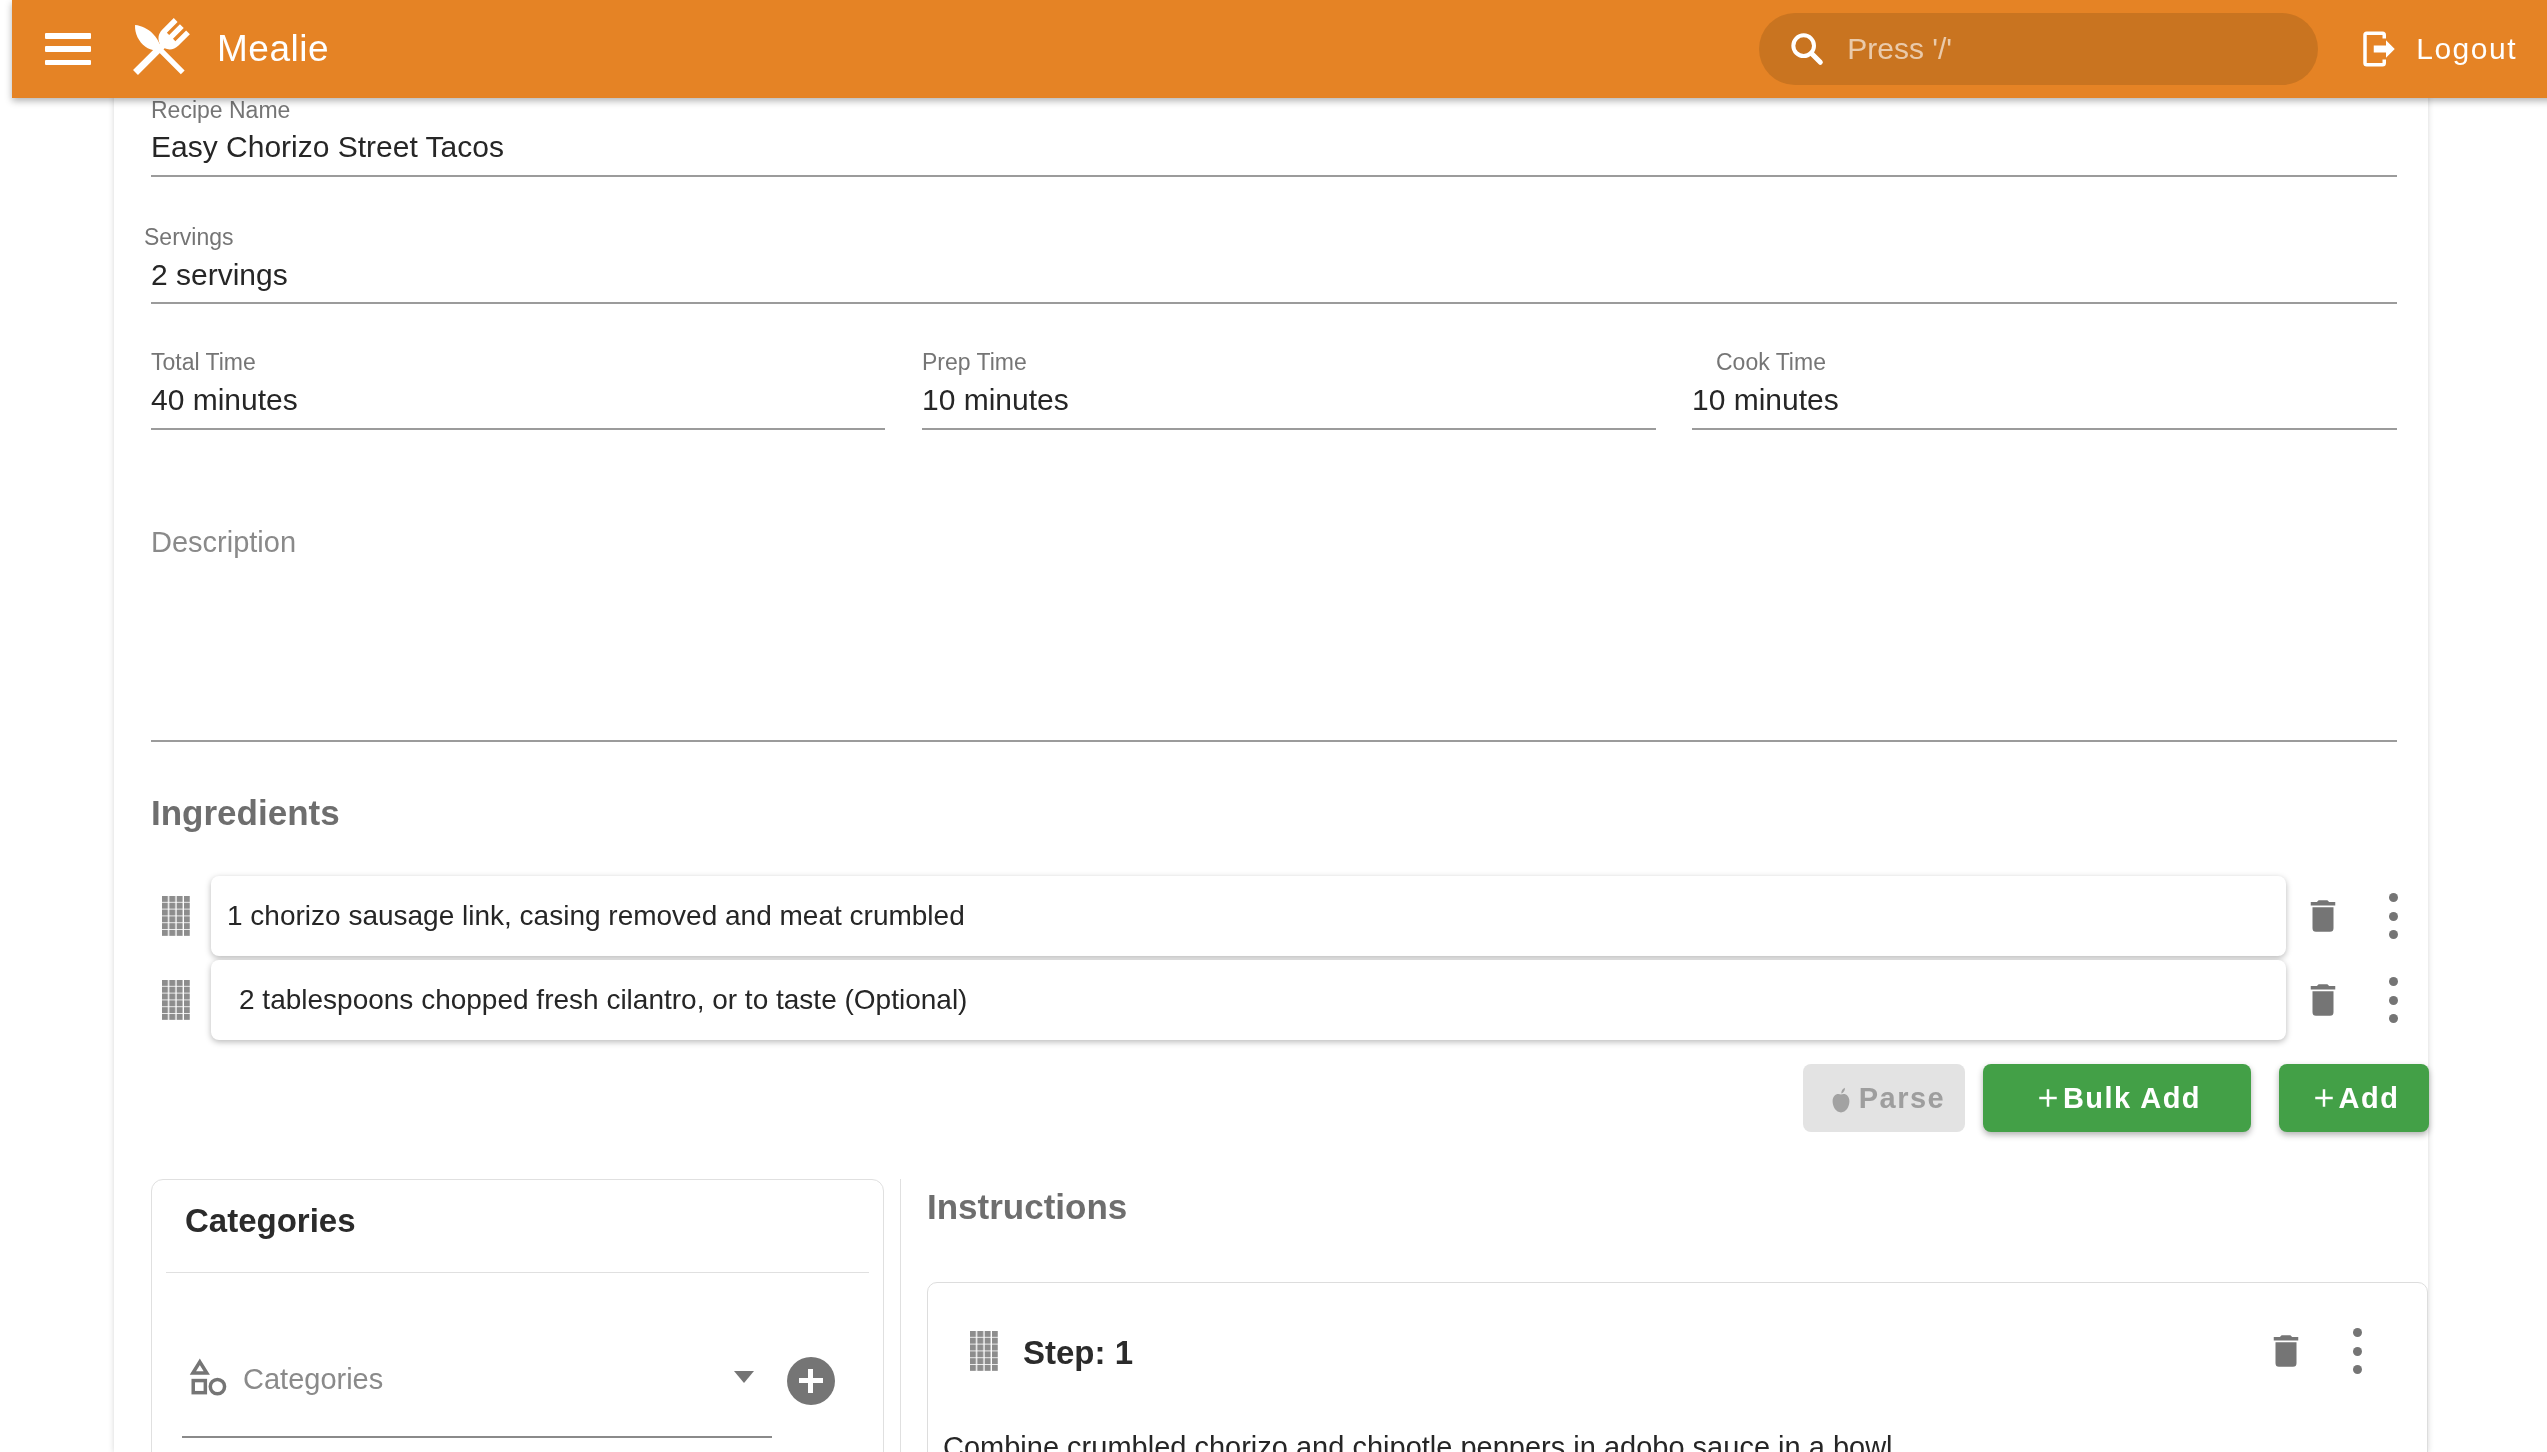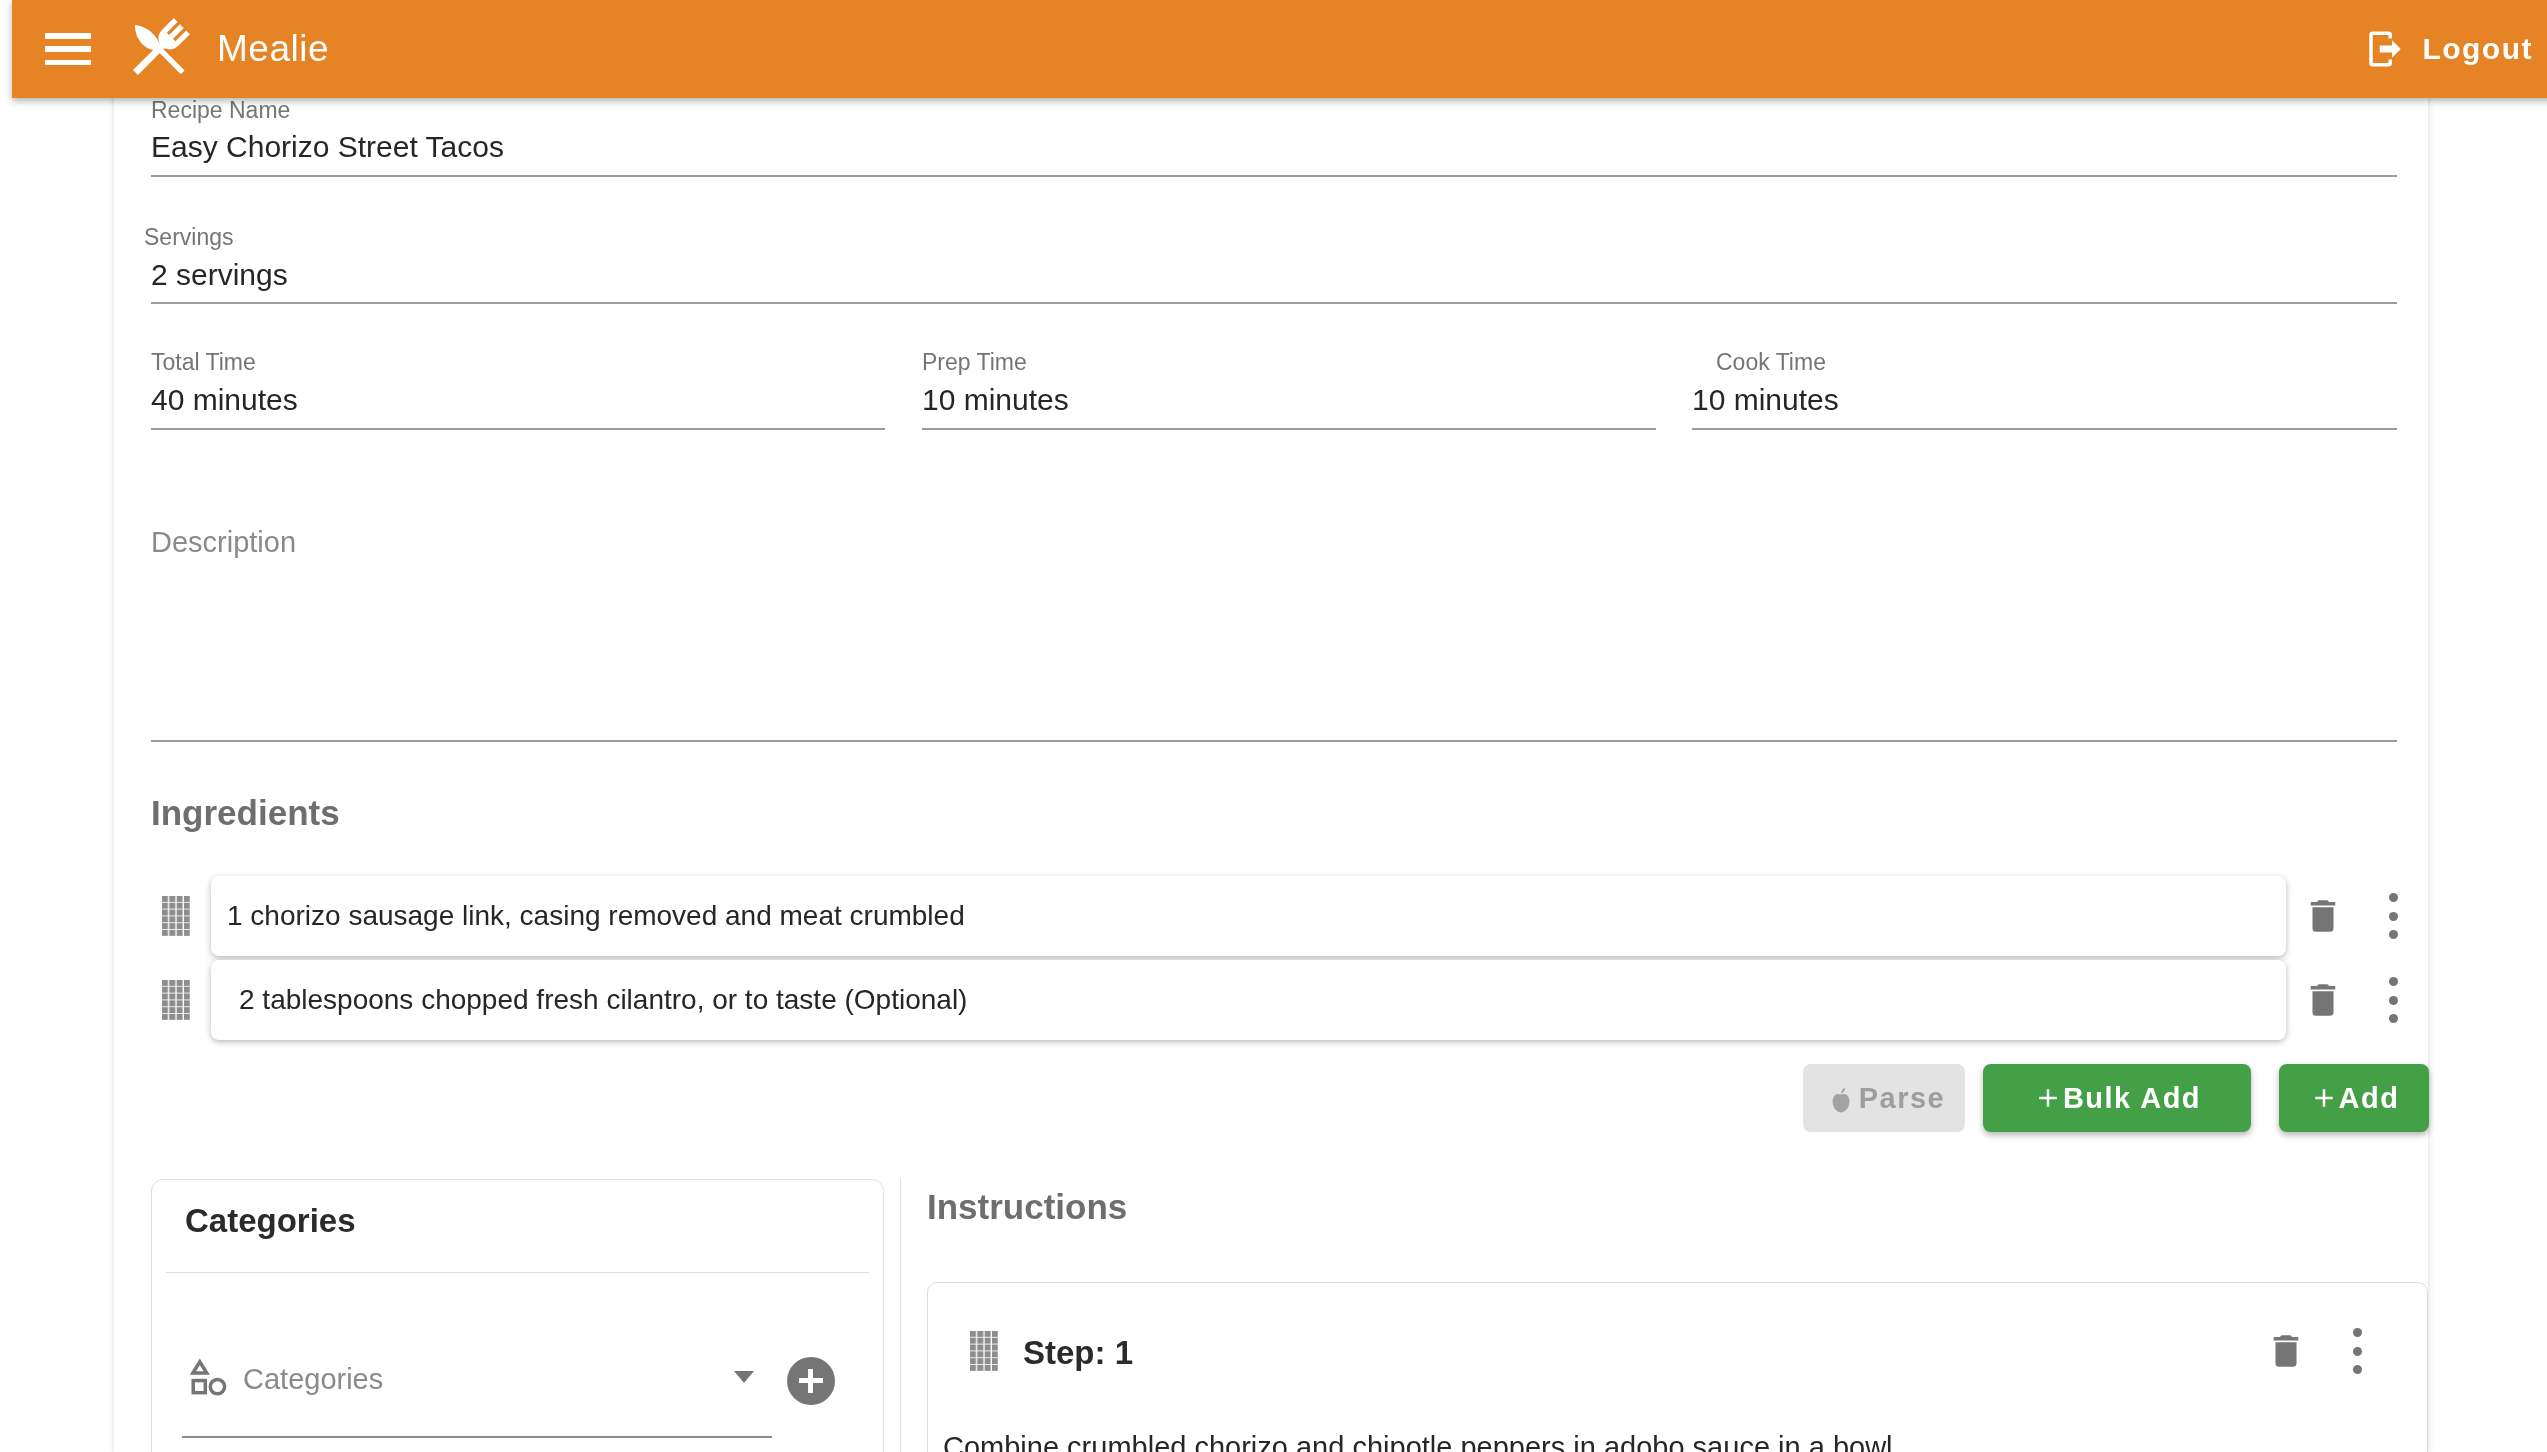--- a/index.html
+++ b/index.html
@@ -13,22 +13,22 @@
   .hamburger { margin-left:33px; width:46px; height:32px; display:flex;
                flex-direction:column; justify-content:space-between; cursor:pointer; }
   .hamburger span { display:block; width:46px; height:5.5px; background:#fff; border-radius:1px; }
   .logo { width:76px; height:76px; margin-left:30px; }
   .app-title { color:#fff; font-size:37px; margin-left:20px; letter-spacing:0.5px; }
   .spacer { flex:1; }
   .search-pill { width:559px; height:72px; border-radius:36px; background:#C97420;
                  display:flex; align-items:center; margin-right:40px; cursor:text; }
   .search-pill svg { margin-left:28px; }
   .search-placeholder { color:rgba(255,255,255,0.62); font-size:30px; margin-left:20px; }
-  .logout-btn { display:flex; align-items:center; margin-right:26px; color:#fff;
-                font-weight:bold; font-size:30px; letter-spacing:1.5px; gap:16px; cursor:pointer; }
+  .logout-btn { display:flex; align-items:center; margin-right:42px; color:#fff;
+                font-weight:normal; font-size:30px; letter-spacing:1.5px; gap:16px; cursor:pointer; }
 
   
   .page-card { position:absolute; left:114px; top:90px; width:2314px; height:1363px;
                background:#fff; box-shadow:0 0 6px rgba(0,0,0,0.16); }
 
   
   .f-label { position:absolute; font-size:23px; color:#757575; }
   .f-value { position:absolute; font-size:30px; color:#262626; }
   .f-line  { position:absolute; height:2px; background:#9B9B9B; }
   .f-label-big { position:absolute; font-size:29px; color:#8a8a8a; }
@@ -91,20 +91,27 @@
       <g transform="rotate(-45 12 12)">
         <path d="M12 1.3 C10 3.1 9.1 5.8 9.45 8.5 C9.62 9.8 10.3 11 11.25 11.8 L11.25 22.5 L12.95 22.5 L12.95 11.7 C13.65 10.3 14.05 8.8 14.05 7.2 C14.05 5 13.35 2.9 12 1.3 Z"></path>
       </g>
       <g transform="rotate(45 12 12)">
         <path d="M8.4 1.8 H10.1 V6.6 H11.15 V1.8 H12.85 V6.6 H13.9 V1.8 H15.6 V7 C15.6 8.7 14.55 10.1 13.1 10.6 L13.1 22.5 L10.9 22.5 L10.9 10.6 C9.45 10.1 8.4 8.7 8.4 7 Z"></path>
       </g>
     </g>
   </svg>
   <div class="app-title">Mealie</div>
   <div class="spacer"></div>
+  <div class="search-pill">
+    <svg width="40" height="40" viewBox="0 0 24 24">
+      <circle cx="10" cy="10" r="6.2" fill="none" stroke="#ffffff" stroke-width="2.4"></circle>
+      <line x1="14.6" y1="14.6" x2="20" y2="20" stroke="#ffffff" stroke-width="3" stroke-linecap="round"></line>
+    </svg>
+    <span class="search-placeholder">Press '/'</span>
+  </div>
   <div class="logout-btn">
     <svg width="42" height="42" viewBox="0 0 24 24">
       <path fill="#ffffff" d="M16,17V14H9V10H16V7L21,12L16,17M14,2A2,2 0 0,1 16,4V6H14V4H5V20H14V18H16V20A2,2 0 0,1 14,22H5A2,2 0 0,1 3,20V4A2,2 0 0,1 5,2H14Z"></path>
     </svg>
     <span>Logout</span>
   </div>
 </header>
 
 <div class="page-card"></div>
 

